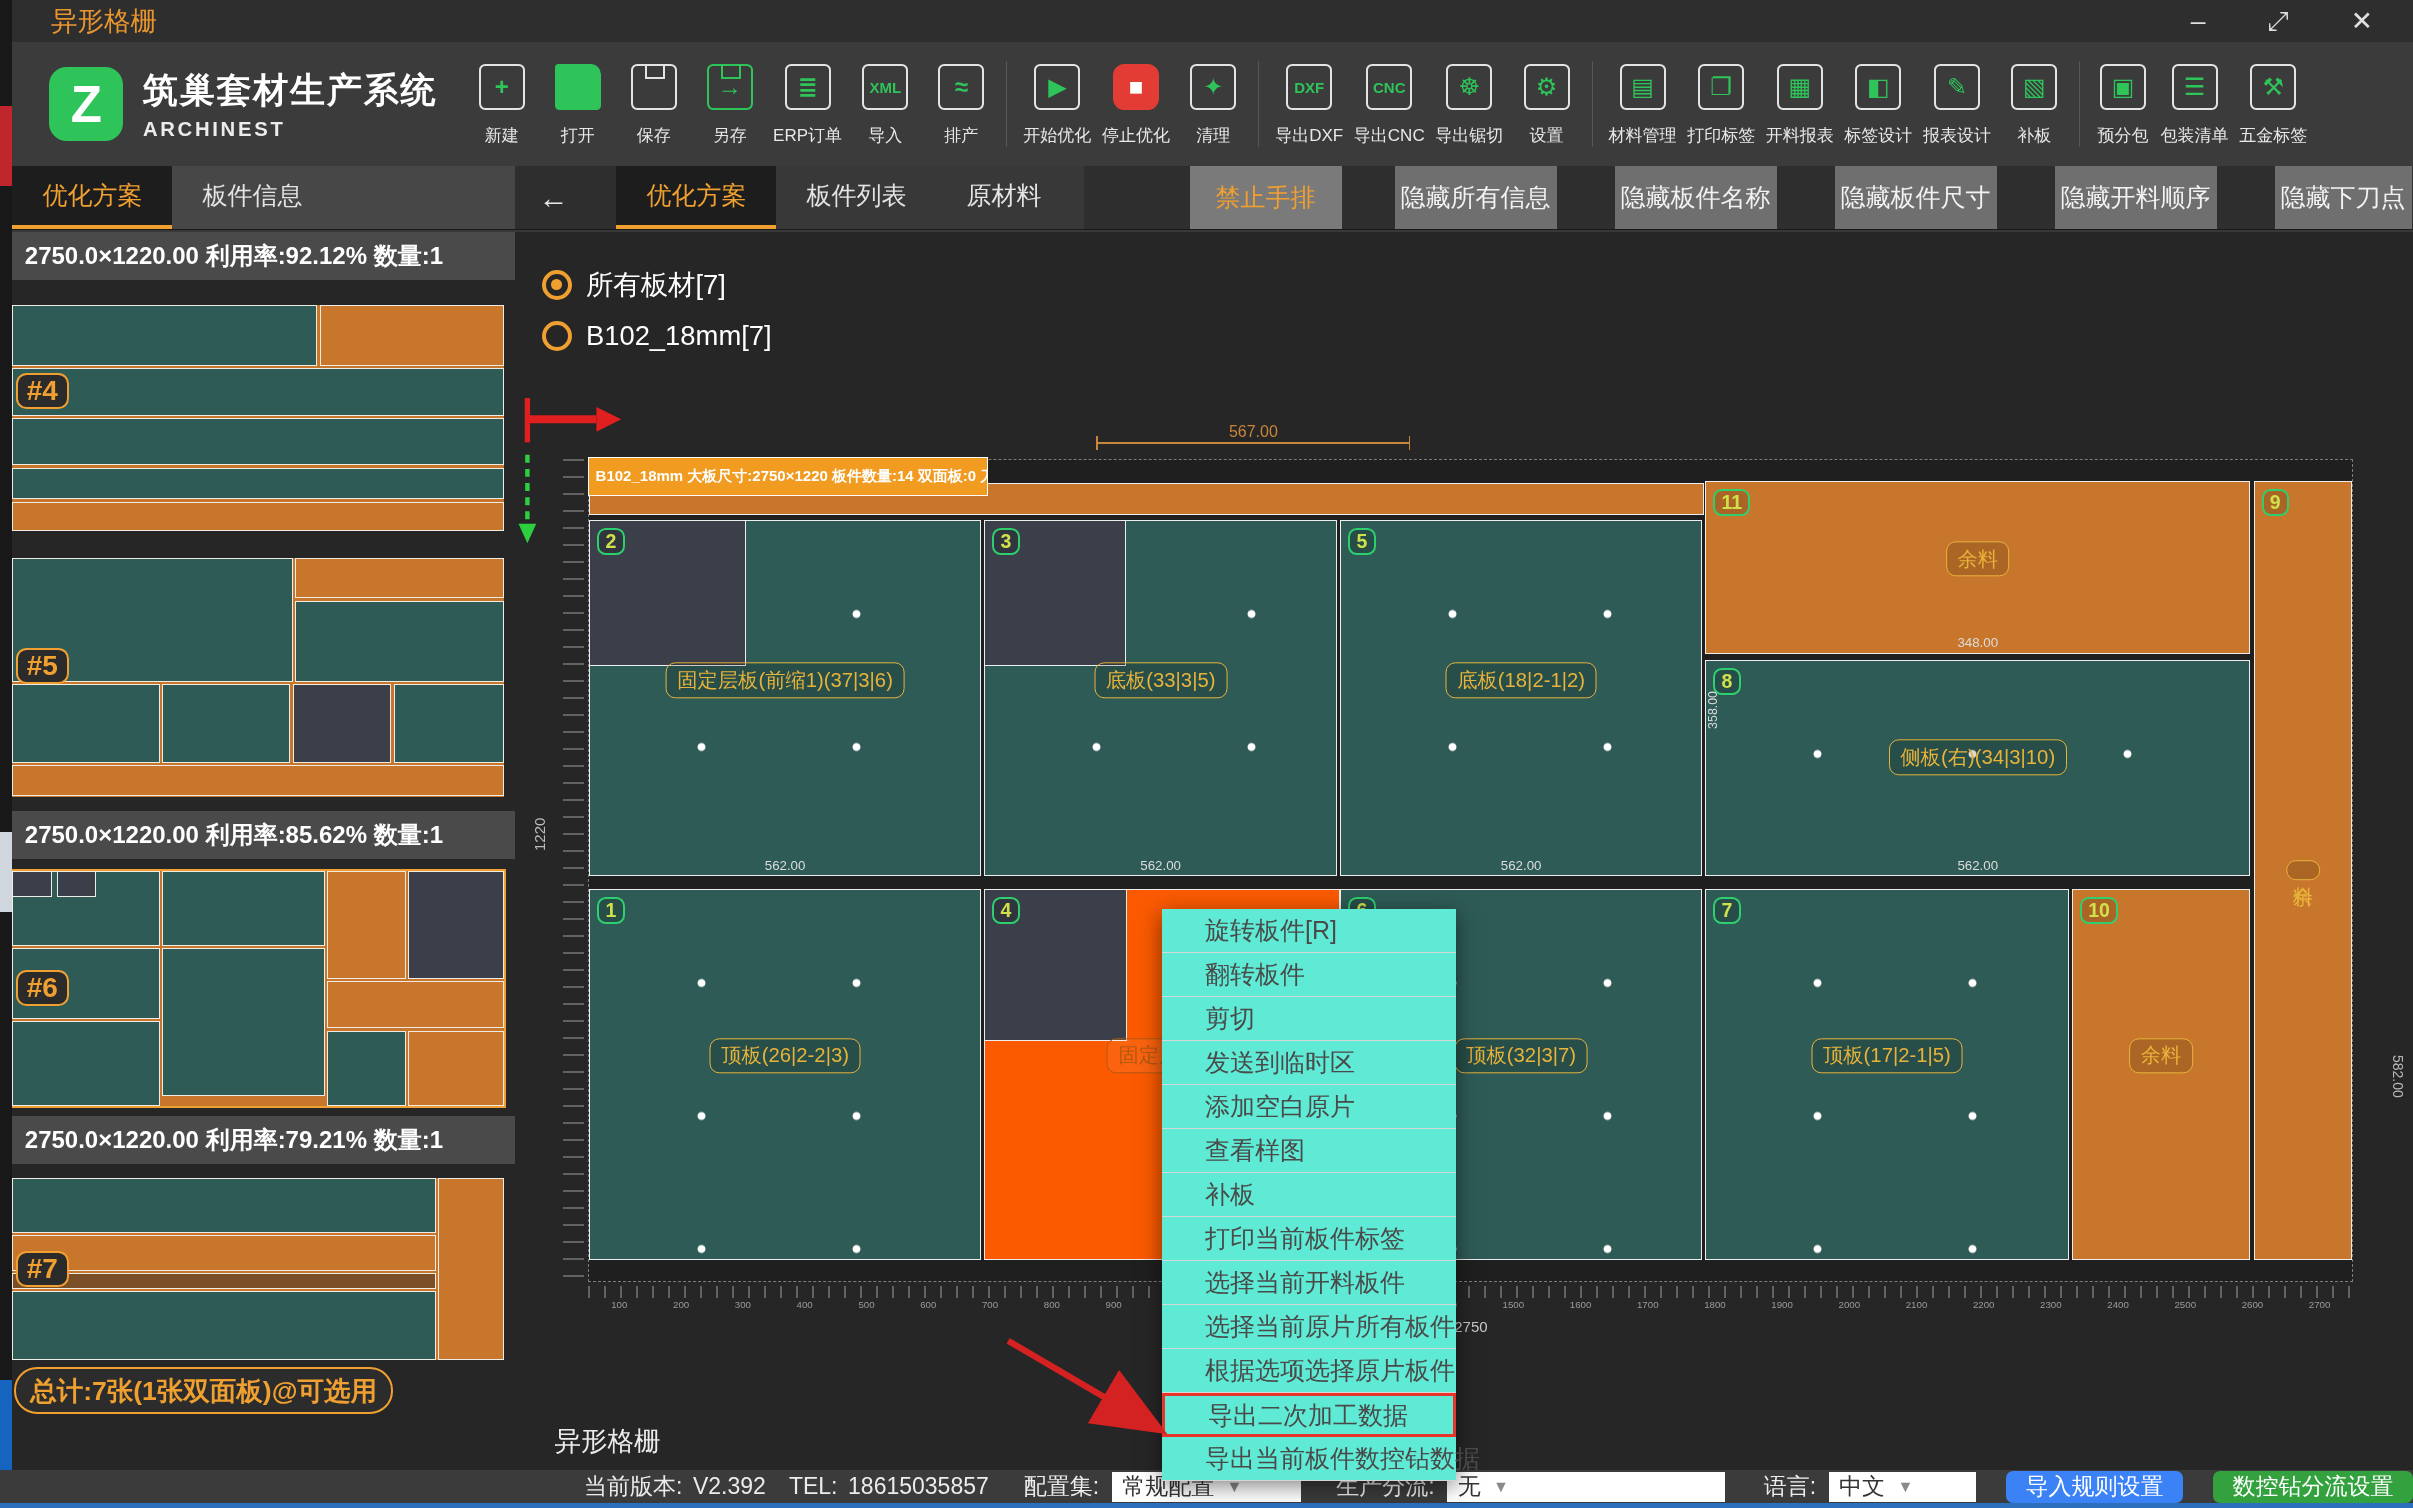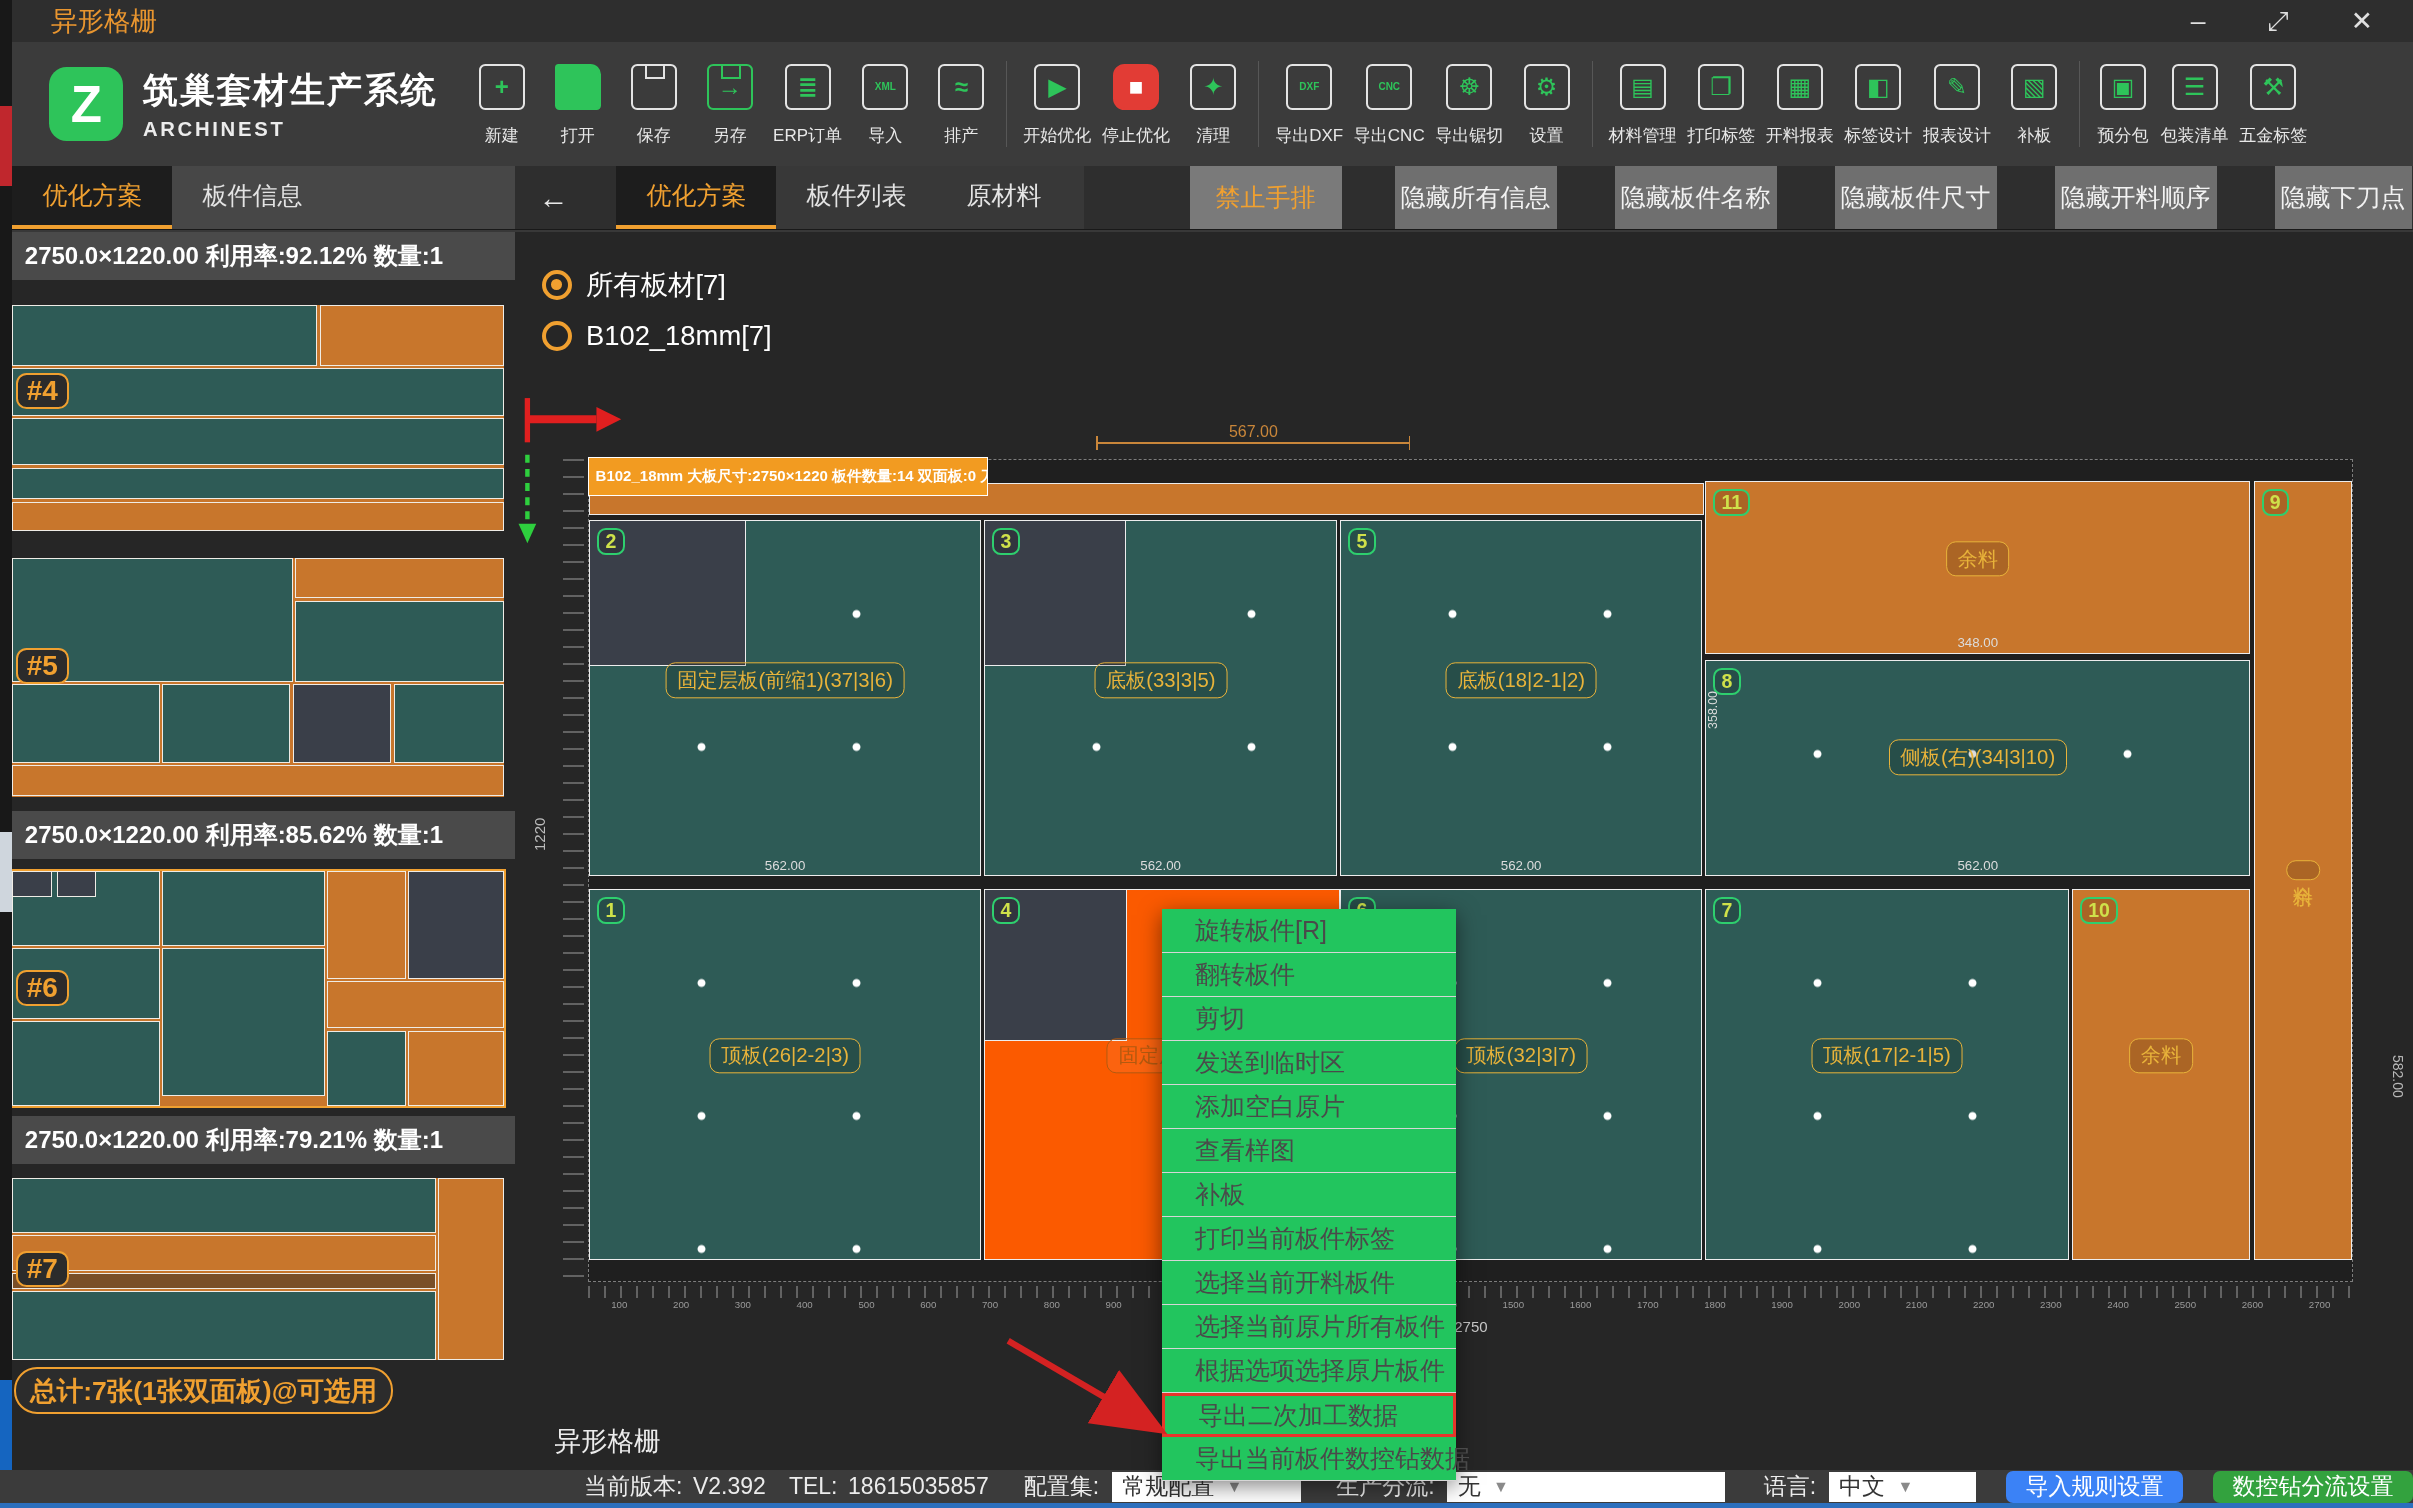--- a/index.html
+++ b/index.html
@@ -20,21 +20,21 @@
   .toolbar{position:absolute;left:12.4px;top:42px;width:2401px;height:124px;background:#3b3b3b;display:flex;align-items:center;}
   .logo{width:74px;height:74px;margin-left:37px;border-radius:17.7px;background:#2ec45a;color:#fff;font-size:51px;font-weight:800;display:flex;align-items:center;justify-content:center;flex:0 0 auto;}
   .appid{margin-left:19.5px;margin-right:26.5px;flex:0 0 auto;}
   .appname{color:#fff;font-size:35px;font-weight:700;letter-spacing:1.8px;}
   .appsub{color:#ececec;font-size:20.3px;font-weight:700;letter-spacing:2.7px;margin-top:3.5px;}
   .tb-items{display:flex;align-items:flex-start;flex:1;}
   .tb-item{display:flex;flex-direction:column;align-items:center;min-width:76px;padding:3.5px 5.3px 0 5.3px;cursor:pointer;}
   .tb-item[data-first="true"]{border-left:1.8px solid #575757;padding-left:16px;margin-left:7px;}
   .tb-icon{width:46px;height:46px;border:2.7px solid #e4e4e4;border-radius:6.2px;display:flex;align-items:center;justify-content:center;color:#2ec45a;font-style:normal;position:relative;}
   .tb-icon i{font-style:normal;font-weight:700;font-size:24px;line-height:1;}
-  .tb-icon[data-gs="s"] i{font-size:10px;letter-spacing:0;}
+  .tb-icon[data-gs="s"] i{font-size:15px;letter-spacing:0;}
   .tb-icon[data-variant="folder"]{background:#2ec45a;border-color:#2ec45a;color:#fff;border-radius:3.5px 10.6px 4.4px 4.4px;}
   .tb-icon[data-variant="floppy"]::before{content:"";position:absolute;top:0;left:12.4px;width:16px;height:10.6px;border:2.7px solid #e4e4e4;border-top:none;}
   .tb-icon[data-variant="floppy-green"]{border-color:#2ec45a;}
   .tb-icon[data-variant="floppy-green"]::before{content:"";position:absolute;top:0;left:12.4px;width:16px;height:10.6px;border:2.7px solid #2ec45a;border-top:none;}
   .tb-icon[data-variant="red-fill"]{background:#e23c35;border-color:#e23c35;color:#fff;border-radius:11.5px;}
   .tb-label{margin-top:14px;color:#e8e8e8;font-size:17px;white-space:nowrap;}
 
   
   .tabstrip{position:absolute;left:12.4px;top:166px;width:2401px;height:64px;background:#2e2e2e;display:flex;border-bottom:1.8px solid #191919;}
   .lefttabs{width:503px;background:#474747;display:flex;align-items:stretch;flex:0 0 auto;}
@@ -91,21 +91,21 @@
   .right-dim{position:absolute;right:7px;top:823px;color:#b8b8b8;font-size:14px;writing-mode:vertical-rl;}
   .topdim{position:absolute;left:581px;top:196px;width:314px;height:21px;}
   .topdim .dline{position:absolute;left:0;right:0;top:14px;height:1.8px;background:#c9863a;}
   .topdim .dline::before,.topdim .dline::after{content:"";position:absolute;top:-6.2px;width:1.8px;height:14px;background:#c9863a;}
   .topdim .dline::after{right:0;}
   .topdim .dtext{position:absolute;left:50%;top:-5.3px;transform:translateX(-50%);color:#c9863a;font-size:16px;}
   .canvas-corner-label{position:absolute;left:39px;top:1191px;color:#ececec;font-size:26.5px;}
 
   
   .ctxmenu{position:absolute;left:1162px;top:909px;width:294px;background:#fff;z-index:20;box-shadow:0 5.3px 21px rgba(0,0,0,.5);}
-  .cm-item{height:44px;display:flex;align-items:center;padding-left:33px;font-size:25px;color:#4a4a4a;border-bottom:1.8px solid #d6d6d6;cursor:pointer;white-space:nowrap;background:#22c55e;}
+  .cm-item{height:44px;display:flex;align-items:center;padding-left:43px;font-size:25px;color:#4a4a4a;border-bottom:1.8px solid #d6d6d6;cursor:pointer;white-space:nowrap;background:#5eead4;}
   .cm-item[data-hl="true"]{border:3.5px solid #e8352b;}
   .anno-arrow{position:absolute;left:955px;top:1301px;z-index:21;pointer-events:none;}
 
   
   .statusbar{position:absolute;left:0;top:1470px;width:2413px;height:33px;background:#3b3b3b;display:flex;align-items:center;color:#ececec;font-size:23px;z-index:6;}
   .statusbar .lbl{margin-left:23px;white-space:nowrap;}
   .statusbar .first{margin-left:584px;}
   .select{background:#fff;color:#333;height:30px;display:flex;align-items:center;padding:0 10.6px;margin-left:12.4px;cursor:pointer;}
   .select .caret{color:#8a8a8a;font-size:16px;margin-left:12.4px;}
   .sbtn{height:32px;border:none;border-radius:7px;color:#fff;font-size:23px;padding:0 19.5px;margin-left:30px;cursor:pointer;white-space:nowrap;}

